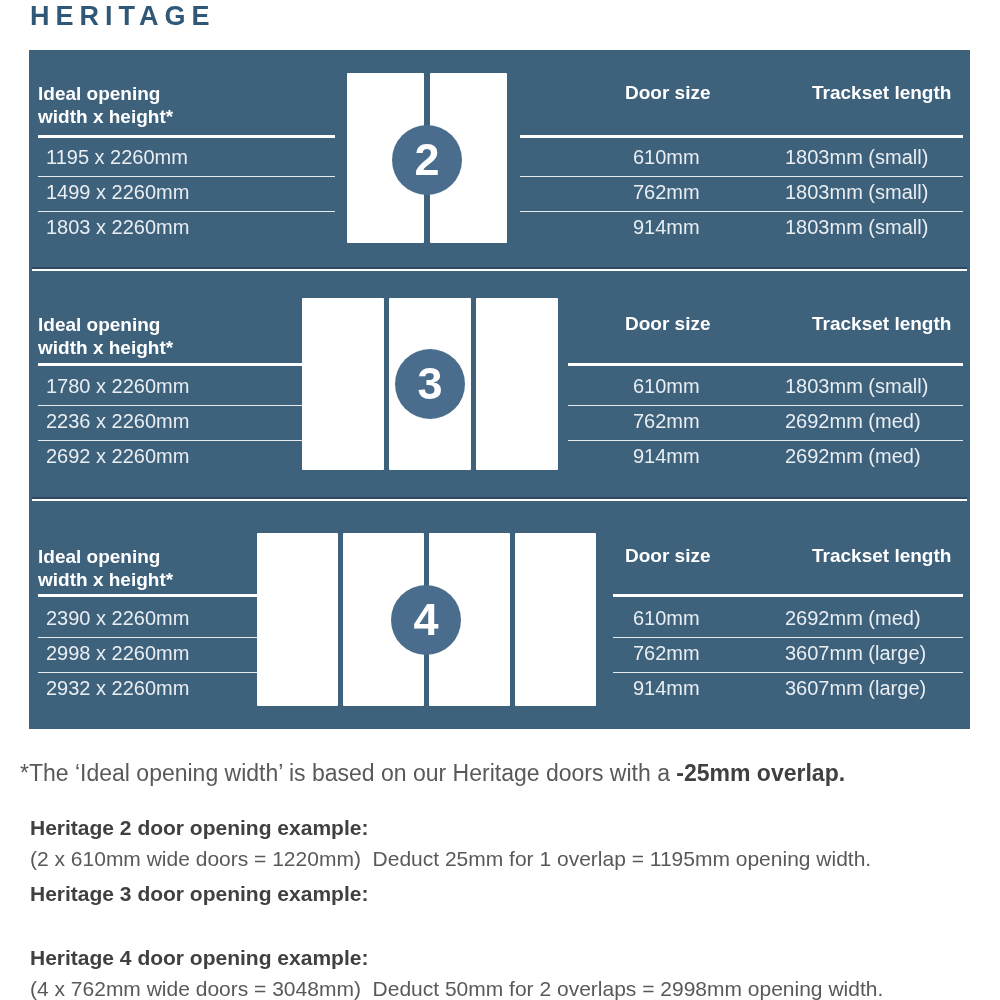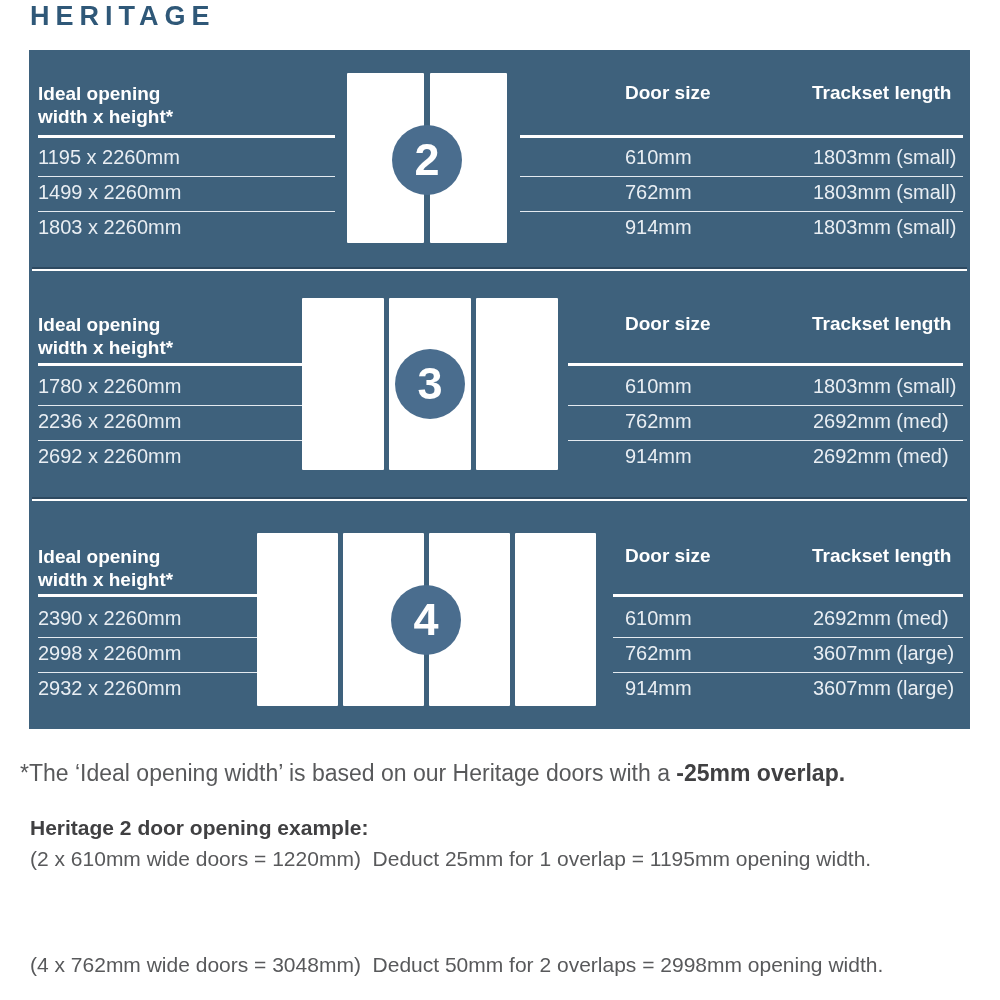--- a/index.html
+++ b/index.html
@@ -51,24 +51,24 @@
   .hl{position:absolute;background:#ffffff;}
   .hl.left-thick{left:9px;width:297px;height:3px;top:var(--line-top);}
   .hl.right-thick{left:var(--rl-left);width:var(--rl-width);height:3px;top:var(--line-top);}
   .hl.thin{height:1px;background:#E3EAF0;}
   .hl.lt1{left:9px;width:297px;top:var(--l1);}
   .hl.lt2{left:9px;width:297px;top:var(--l2);}
   .hl.rt1{left:var(--rl-left);width:var(--rl-width);top:var(--l1);}
   .hl.rt2{left:var(--rl-left);width:var(--rl-width);top:var(--l2);}
 
   
-  .val{position:absolute;font-size:20px;color:#E9EEF3;white-space:nowrap;}
+  .val{position:absolute;font-size:20px;color:#E9EEF3;white-space:nowrap;margin-left:8px;}
   .val.opening{left:9px;}
   .val.dsize{left:596px;}
-  .val.track{left:784px;}
+  .val.track{left:748px;}
   .row1{top:var(--r1);} .row2{top:var(--r2);} .row3{top:var(--r3);}
 
   
   .door{position:absolute;background:#ffffff;border-radius:1px;}
   #s1 .door{top:23px;height:170px;width:77px;}
   #s1 .d1{left:318px;} #s1 .d2{left:401px;}
   #s2 .door{top:27px;height:172px;width:82px;}
   #s2 .d1{left:273px;} #s2 .d2{left:360px;} #s2 .d3{left:447px;}
   #s3 .door{top:32px;height:173px;width:81px;}
   #s3 .d1{left:228px;} #s3 .d2{left:314px;} #s3 .d3{left:400px;} #s3 .d4{left:486px;}
@@ -196,16 +196,18 @@
 
 </div>
 
 <div class="footnote"><span>*The ‘Ideal opening width’ is based on our Heritage doors with a </span><b>-25mm overlap.</b></div>
 
 <div class="example" id="ex1">
   <div class="ex-head">Heritage 2 door opening example:</div>
   <div class="ex-body">(2 x 610mm wide doors = 1220mm)  Deduct 25mm for 1 overlap = 1195mm opening width.</div>
 </div>
 <div class="example" id="ex2">
+  <div class="ex-head">Heritage 3 door opening example:</div>
 </div>
 <div class="example" id="ex3">
+  <div class="ex-head">Heritage 4 door opening example:</div>
   <div class="ex-body">(4 x 762mm wide doors = 3048mm)  Deduct 50mm for 2 overlaps = 2998mm opening width.</div>
 </div>
 
 </body></html>

